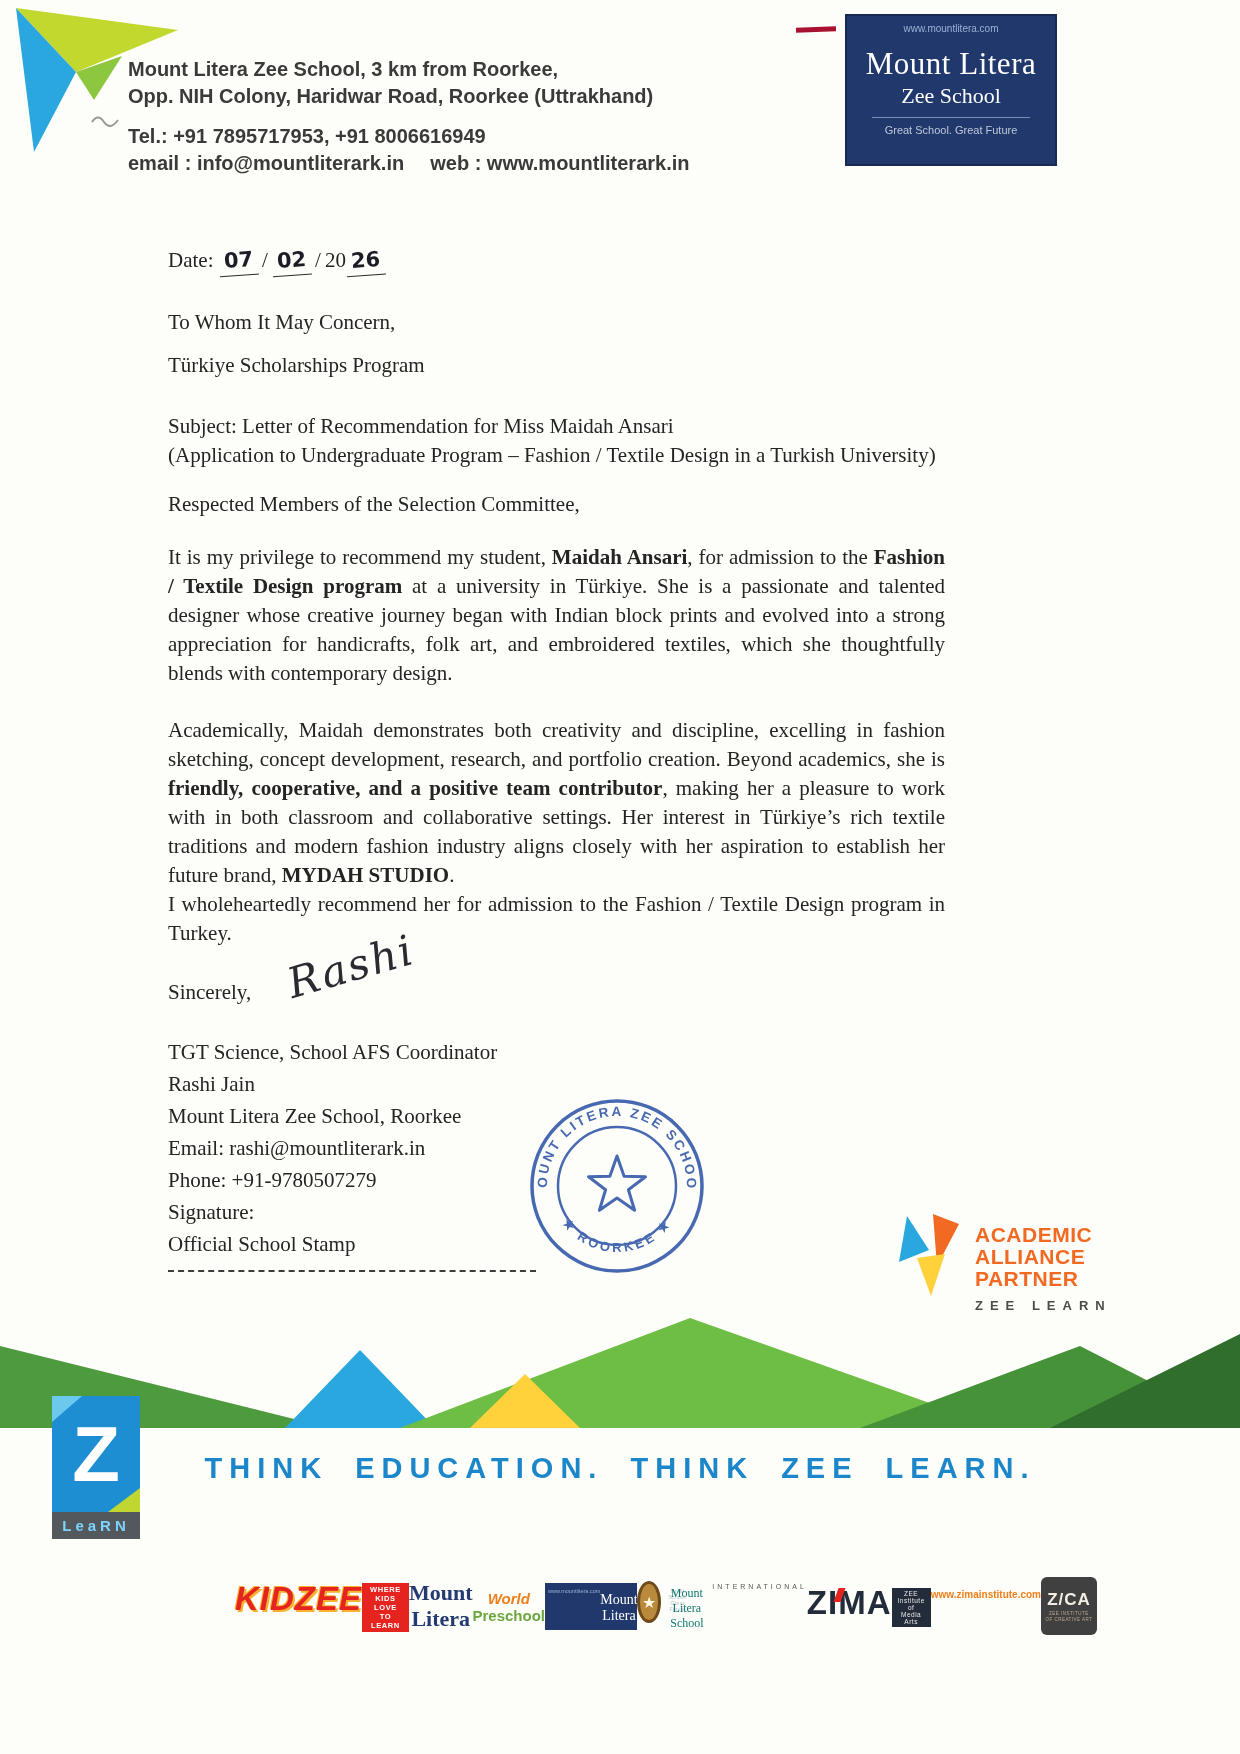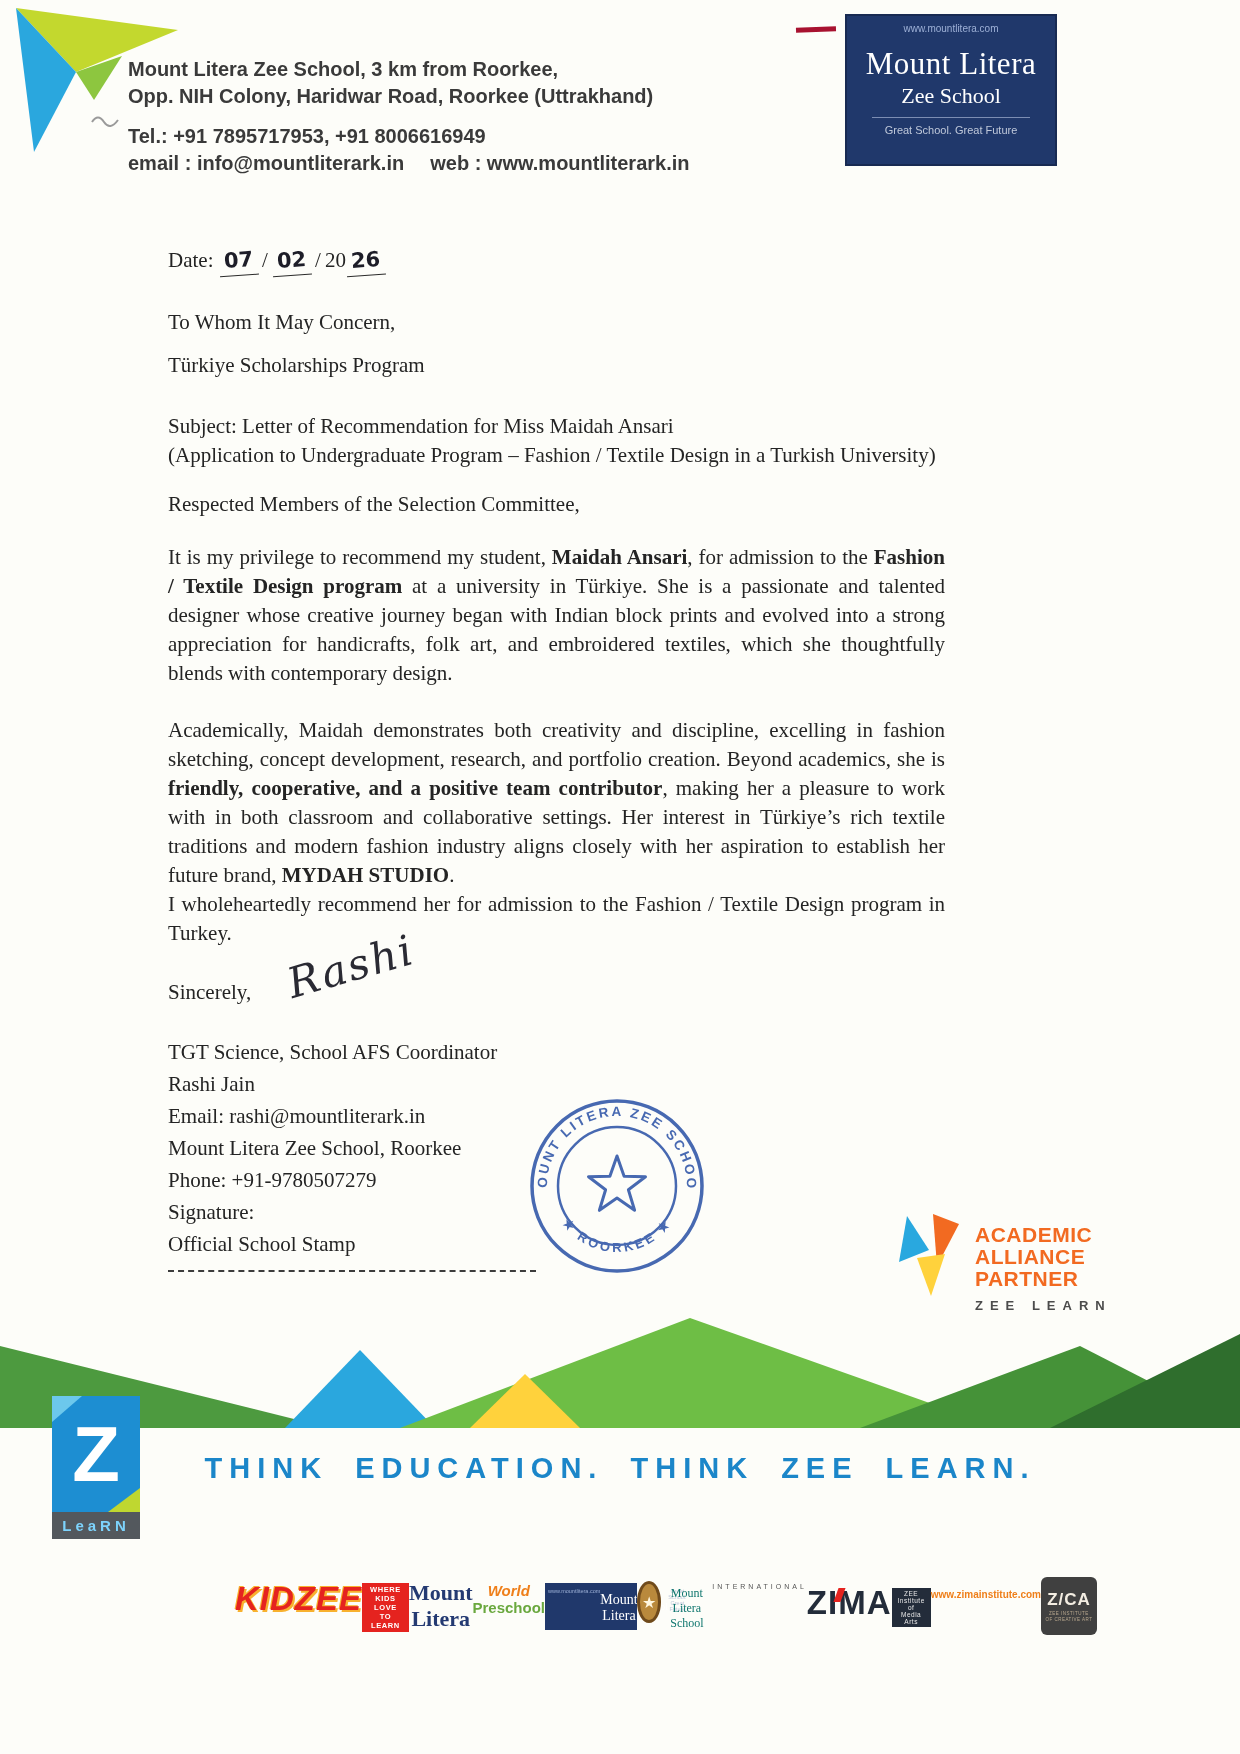--- a/index.html
+++ b/index.html
@@ -56,21 +56,21 @@
   .z-accent-a{position:absolute;left:0;top:0;width:0;height:0;border-right:30px solid transparent;border-top:26px solid #6cc8ec}
   .z-accent-b{position:absolute;right:0;bottom:0;width:0;height:0;border-left:32px solid transparent;border-bottom:24px solid #bfd730}
   .z-bar{height:27px;background:#53585d;color:#7dd3fc;display:flex;align-items:center;justify-content:center;font-family:"Liberation Sans",sans-serif;font-weight:700;font-size:15px;letter-spacing:4px}
 
   .logos-row{position:absolute;left:235px;top:1556px;width:830px;height:100px;display:flex;align-items:center;justify-content:space-between;font-family:"Liberation Sans",sans-serif}
   .vsep{width:1px;height:84px;background:#d6d6d6}
   .brand{display:flex;align-items:flex-start;text-align:center}
   .kidzee-name{font-style:italic;font-weight:800;font-size:33px;color:#e5231f;letter-spacing:1px;text-shadow:2px 2px 0 #f8b12e,-1px -1px 0 #f8b12e}
   .kidzee-bar{margin-top:3px;background:#e5231f;color:#fff;font-weight:700;font-size:7.5px;letter-spacing:.6px;padding:2px 8px}
   .pre-line1{font-family:"Liberation Serif",serif;font-weight:700;font-size:22px;color:#243a72}
-  .pre-line2{margin-top:2px;font-size:15px;font-weight:700}
+  .pre-line2{margin-top:10px;font-size:15px;font-weight:700}
   .pre-line2 .w1{color:#ef7f1a;font-style:italic}
   .pre-line2 .w2{color:#6aa83e}
   .minibox{width:92px;background:#20386b;color:#fff;padding:5px 3px 6px;text-align:center}
   .mini-web{font-size:5.5px;color:#9db0d6}
   .mini-n1{font-family:"Liberation Serif",serif;font-size:14px;margin-top:4px}
   .mini-n2{font-family:"Liberation Serif",serif;font-size:11px}
   .mini-sep{width:70px;height:1px;background:#7c8db3;margin:4px auto 3px}
   .mini-tag{font-size:5.5px;color:#bfc8da}
   .intl-emblem{width:42px;height:42px;border-radius:50%;background:#b9893c;border:3px solid #6f4a1b;display:flex;align-items:center;justify-content:center;color:#fff7e0;font-size:16px}
   .intl-line1{margin-top:5px;font-family:"Liberation Serif",serif;font-size:12px;color:#0f766e}
@@ -136,22 +136,22 @@
     <p class="just mb30">I wholeheartedly recommend her for admission to the Fashion / Textile Design program in Turkey.</p>
 
     <div class="signoff-row">
       <span>Sincerely,</span>
       <span class="handsign">Rashi</span>
     </div>
 
     <div class="contact-block">
       <p>TGT Science, School AFS Coordinator</p>
       <p>Rashi Jain</p>
+      <p>Mount Litera Zee School, Roorkee</p>
       <p>Email: rashi@mountliterark.in</p>
-      <p>Mount Litera Zee School, Roorkee</p>
       <p>Phone: +91-9780507279</p>
       <p>Signature:</p>
       <p>Official School Stamp</p>
       <div class="dashes"></div>
     </div>
   </div>
 
   <svg class="stamp" viewBox="0 0 180 180">
     <defs>
       <path id="stampTop" d="M 20,90 A 70,70 0 1 1 160,90"></path>

